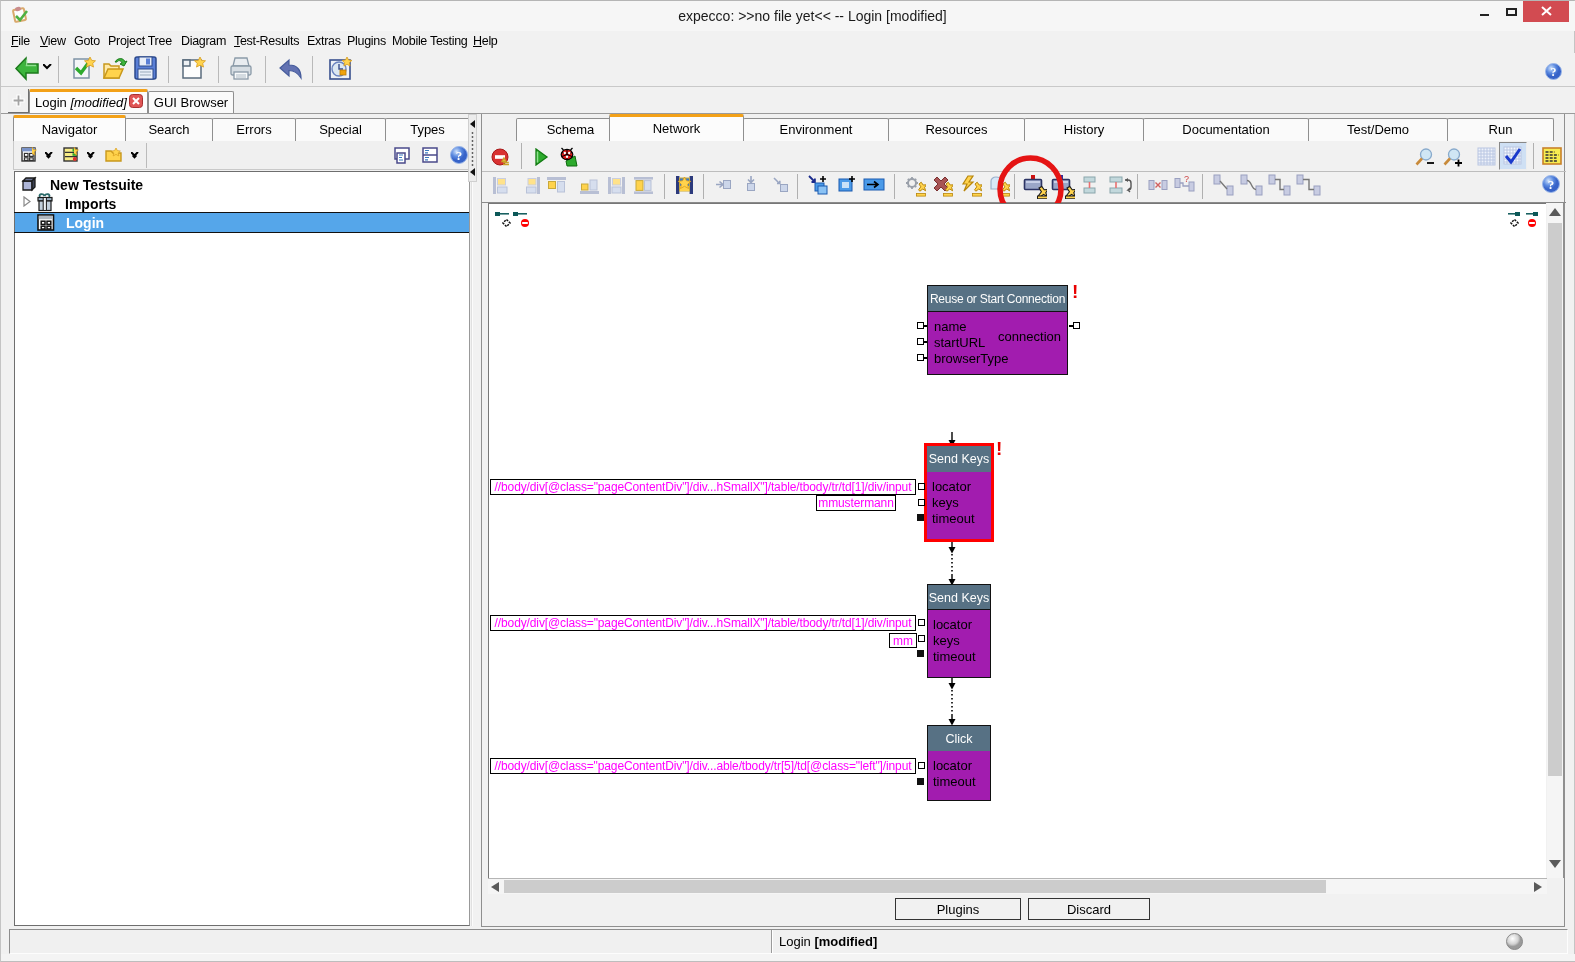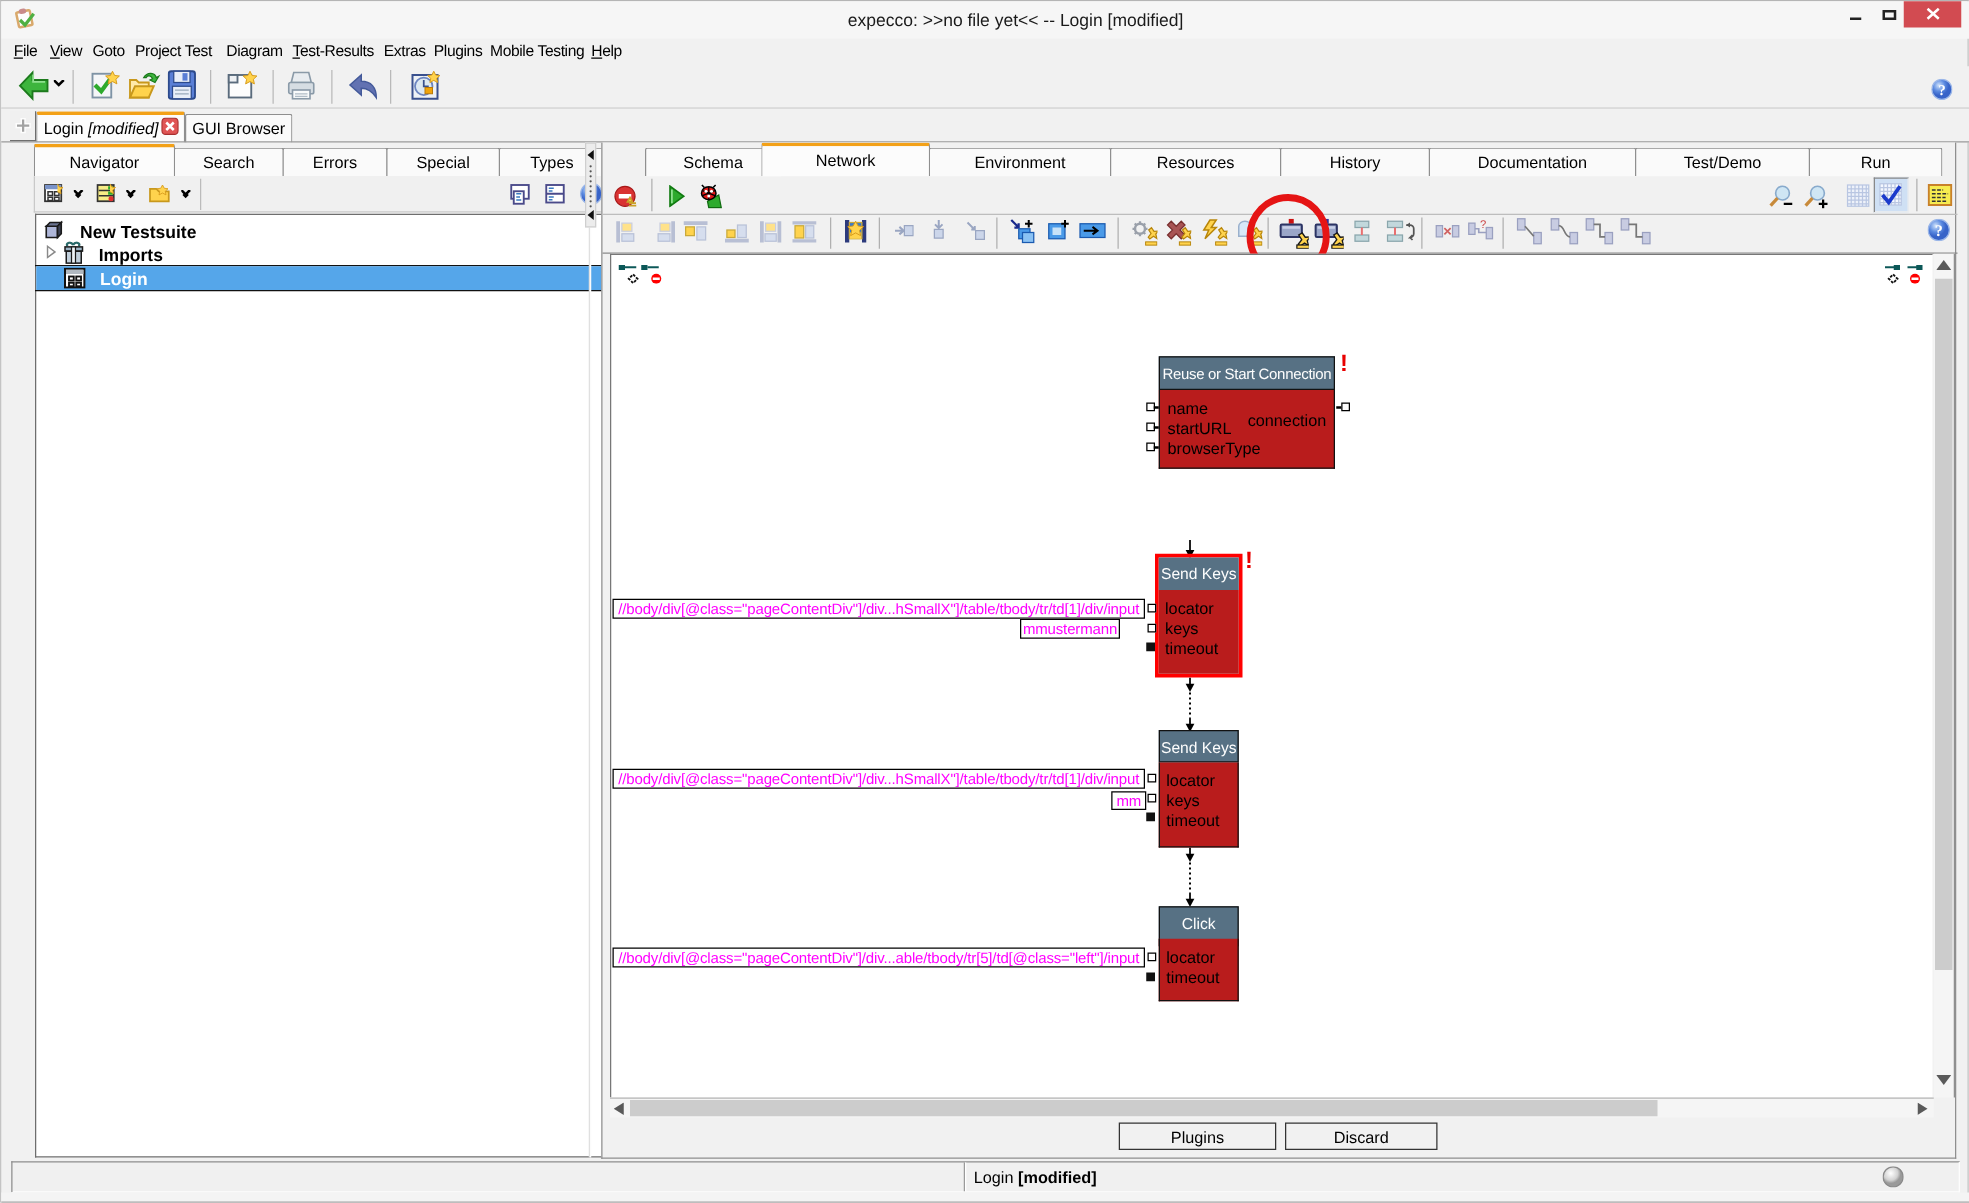--- a/index.html
+++ b/index.html
@@ -16,30 +16,30 @@
 .mi{position:absolute;top:3px;letter-spacing:-0.3px;}
 
 #toolbar{left:0;top:52px;width:1575px;height:34px;background:#f1f1f1;border-bottom:1px solid #c9c9c9;}
 .tsep{position:absolute;top:3px;width:1px;height:27px;background:#b9b9b9;}
 
 #tabrow{left:0;top:86px;width:1575px;height:27px;background:#f1f1f1;}
 .tab{position:absolute;box-sizing:border-box;background:#fafafa;border:1px solid #8f8f8f;border-bottom:none;border-radius:2px 2px 0 0;font-size:13px;color:#000;text-align:center;}
 .tab.active{background:#fcfcfc;border-top:3px solid #f3a118;}
 #mainline{left:0;top:112px;width:1575px;height:1px;background:#9a9a9a;}
 
-#lpanel{left:26px;top:113px;width:457px;height:812px;}
+#lpanel{left:12px;top:113px;width:457px;height:812px;}
 
 
 #rpanel{left:480px;top:113px;width:1084px;height:813px;background:#f1f1f1;border-left:1px solid #8f8f8f;border-right:1px solid #8f8f8f;border-bottom:1px solid #8f8f8f;}
 
 #canvas{left:487px;top:202px;width:1058px;height:675px;background:#fff;border-top:1px solid #777;border-left:1px solid #777;}
 
 #statusbar{left:8px;top:928px;width:1559px;height:25px;background:#f0f0f0;border:1px solid #8d8d8d;border-bottom-color:#fdfdfd;border-right-color:#fdfdfd;}
 .blockhdr{position:absolute;box-sizing:border-box;background:#577184;color:#fdfdfd;font-size:12.5px;text-align:center;white-space:nowrap;}
-.blockbody{position:absolute;box-sizing:border-box;background:#b91c1c;border:1.5px solid #111;border-top:none;font-size:13px;color:#000;}
+.blockbody{position:absolute;box-sizing:border-box;background:#a21caf;border:1.5px solid #111;border-top:none;font-size:13px;color:#000;}
 .vbox{position:absolute;box-sizing:border-box;background:#fff;border:1px solid #000;font-size:12px;letter-spacing:-0.12px;color:#f0f;white-space:nowrap;overflow:hidden;}
 .pin{position:absolute;width:7px;height:7px;background:#fff;border:1.6px solid #000;box-sizing:border-box;}
 .pindark{position:absolute;width:7px;height:7px;background:#111;}
 </style>
 </head>
 <body>
 <div id="win">
   <div id="titlebar" class="bx"></div>
   <div id="title" class="abs">expecco: &gt;&gt;no file yet&lt;&lt; -- Login [modified]</div>
   <div class="abs" style="left:11px;top:6px;width:15px;height:16px;">
@@ -51,21 +51,21 @@
   </div>
   <div class="abs" style="left:1479px;top:13px;width:9px;height:2px;background:#222;"></div>
   <div class="bx" style="left:1505px;top:7px;width:11px;height:8px;border:2px solid #222;"></div>
   <div id="btn-close" class="bx"><svg width="11" height="10" style="margin-top:5px;">
         <path d="M1 1 L10 9 M10 1 L1 9" stroke="#fff" stroke-width="2"></path>
       </svg></div>
   <div id="menubar" class="bx">
     <span class="mi" style="left:10px;"><u>F</u>ile</span>
     <span class="mi" style="left:39px;"><u>V</u>iew</span>
     <span class="mi" style="left:73px;">Goto</span>
-    <span class="mi" style="left:107px;">Project Test</span>
+    <span class="mi" style="left:107px;">Project Tree</span>
     <span class="mi" style="left:180px;">Diagram</span>
     <span class="mi" style="left:233px;"><u>T</u>est-Results</span>
     <span class="mi" style="left:306px;">Extras</span>
     <span class="mi" style="left:346px;">Plugins</span>
     <span class="mi" style="left:391px;">Mobile Testing</span>
     <span class="mi" style="left:472px;"><u>H</u>elp</span>
   </div>
   <div id="toolbar" class="bx">
     <svg class="abs" style="left:13px;top:3px;" width="26" height="26">
         <path d="M12 2 L12 8 L24 8 L24 17 L12 17 L12 23 L2 12.5 Z" fill="#3db53d" stroke="#1c7a1c" stroke-width="1.5"></path>

